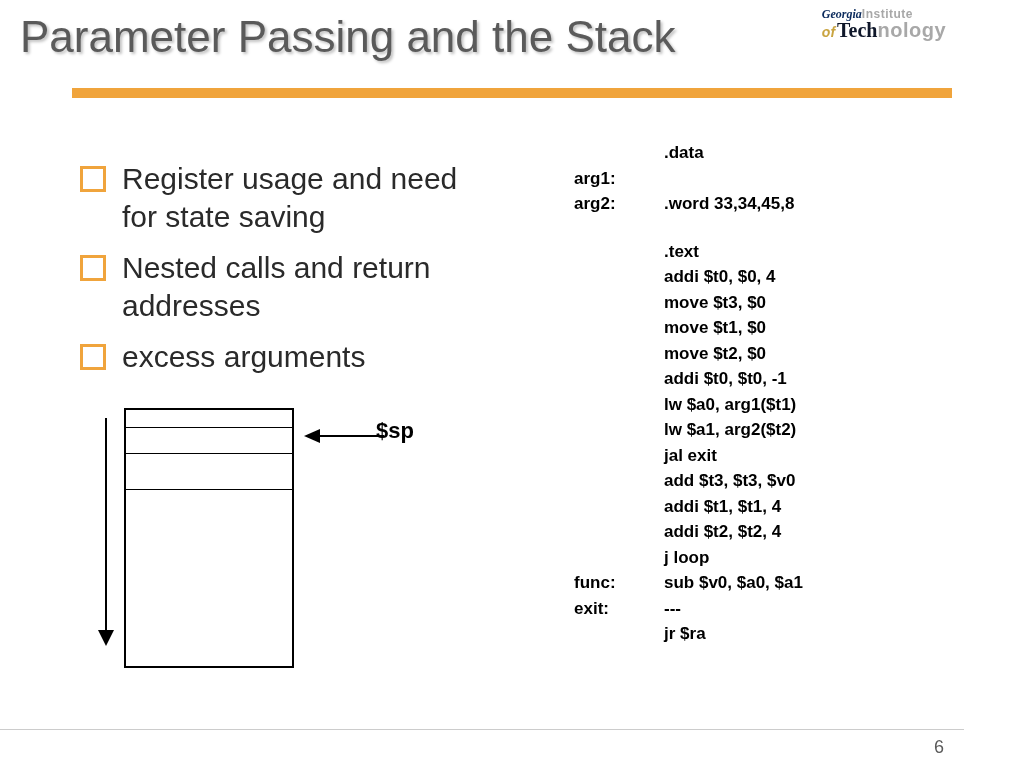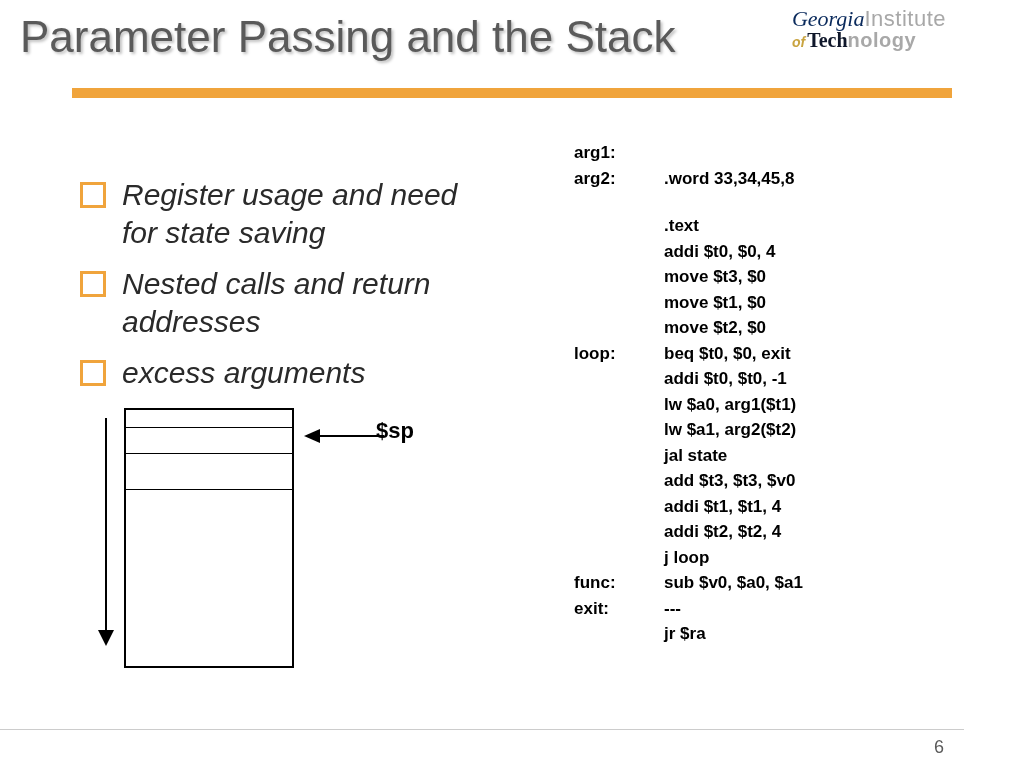--- a/index.html
+++ b/index.html
@@ -20,41 +20,40 @@
     text-shadow: 2px 2px 3px rgba(0,0,0,0.25);
     font-weight: 400;
   }
   .logo {
     position: absolute;
     top: 8px;
     right: 18px;
     text-align: left;
     line-height: 1;
   }
-  .logo .l1 { font-size: 22px; font-weight: normal; }
+  .logo .l1 { font-size: 12px; font-weight: bold; }
   .logo .l1 .g1 { color: #0a2a5c; font-family: Georgia, serif; font-style: italic;}
   .logo .l1 .g2 { color: #a8a8a8; font-family: Arial; letter-spacing: 0.5px;}
   .logo .l2 { font-size: 20px; font-weight: bold; color:#0a2a5c;}
   .logo .l2 .of { color:#c9a440; font-size:14px; font-style: italic; margin-right:2px;}
   .logo .l2 .tech { color:#0f172a; font-family: Georgia, serif; font-weight:bold;}
   .logo .l2 .nology { color:#a8a8a8; font-family: Arial; letter-spacing:0.5px;}
   .orange-bar {
     position: absolute;
     top: 88px;
     left: 72px;
     width: 880px;
     height: 10px;
     background: #f0a43c;
   }
   .bullets {
     position: absolute;
-    top: 176px;
+    top: 160px;
     left: 80px;
     width: 420px;
-    font-style: italic;
   }
   .bullets li {
     list-style: none;
     position: relative;
     padding-left: 42px;
     font-size: 30px;
     color: #2a2a2a;
     line-height: 1.25;
     margin-bottom: 14px;
   }
@@ -176,20 +175,24 @@
       <svg width="80" height="20">
         <line x1="80" y1="10" x2="12" y2="10" stroke="#000" stroke-width="2"></line>
         <polygon points="0,10 16,3 16,17" fill="#000"></polygon>
       </svg>
     </div>
     <div class="sp-label">$sp</div>
   </div>
 
   <div class="code-block" id="code-container">
       <div class="code-row">
+        <div class="code-label"></div>
+        <div class="code-instr">.data</div>
+      </div>
+      <div class="code-row">
         <div class="code-label">arg1:</div>
       </div>
       <div class="code-row">
         <div class="code-label">arg2:</div>
         <div class="code-instr">.word 33,34,45,8</div>
       </div>
       <div class="code-gap"></div>
       <div class="code-row">
         <div class="code-label"></div>
         <div class="code-instr">.text</div>
@@ -204,38 +207,34 @@
       </div>
       <div class="code-row">
         <div class="code-label"></div>
         <div class="code-instr">move $t1, $0</div>
       </div>
       <div class="code-row">
         <div class="code-label"></div>
         <div class="code-instr">move $t2, $0</div>
       </div>
       <div class="code-row">
-        <div class="code-label">loop:</div>
-        <div class="code-instr">beq $t0, $0, exit</div>
-      </div>
-      <div class="code-row">
         <div class="code-label"></div>
         <div class="code-instr">addi  $t0, $t0, -1</div>
       </div>
       <div class="code-row">
         <div class="code-label"></div>
         <div class="code-instr">lw $a0, arg1($t1)</div>
       </div>
       <div class="code-row">
         <div class="code-label"></div>
         <div class="code-instr">lw $a1, arg2($t2)</div>
       </div>
       <div class="code-row">
         <div class="code-label"></div>
-        <div class="code-instr">jal state</div>
+        <div class="code-instr">jal exit</div>
       </div>
       <div class="code-row">
         <div class="code-label"></div>
         <div class="code-instr">add $t3, $t3, $v0</div>
       </div>
       <div class="code-row">
         <div class="code-label"></div>
         <div class="code-instr">addi $t1, $t1, 4</div>
       </div>
       <div class="code-row">

